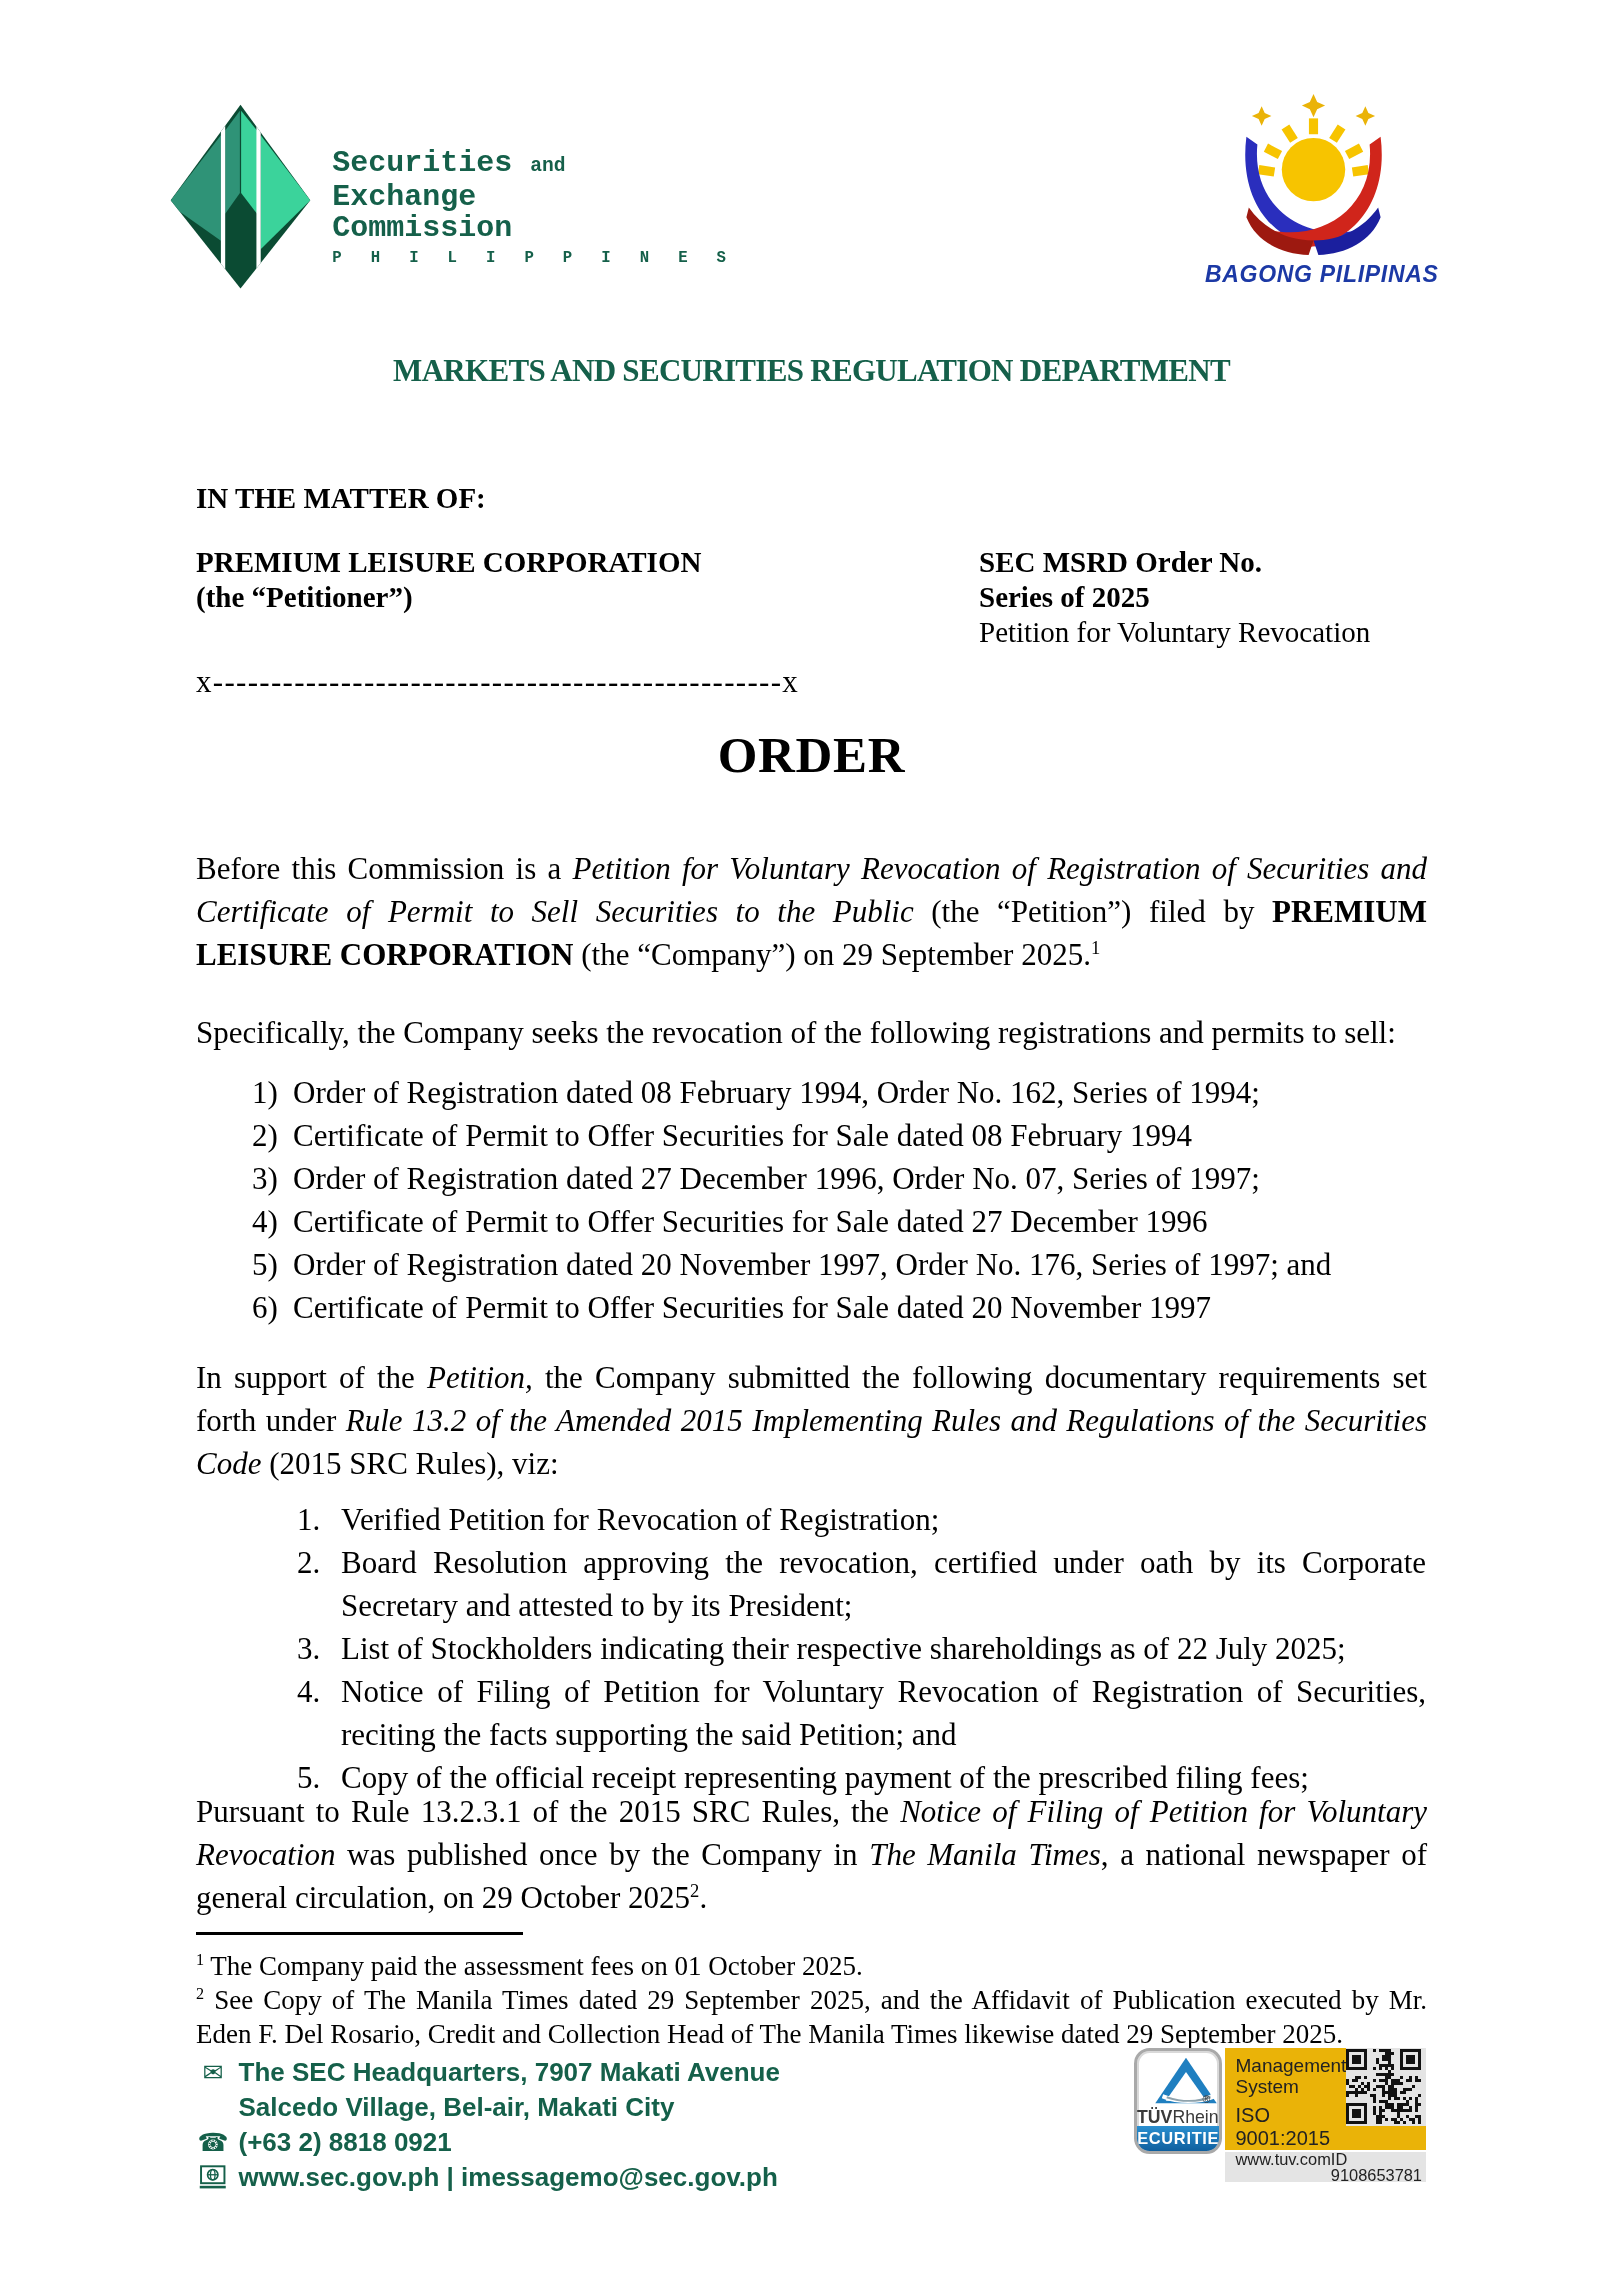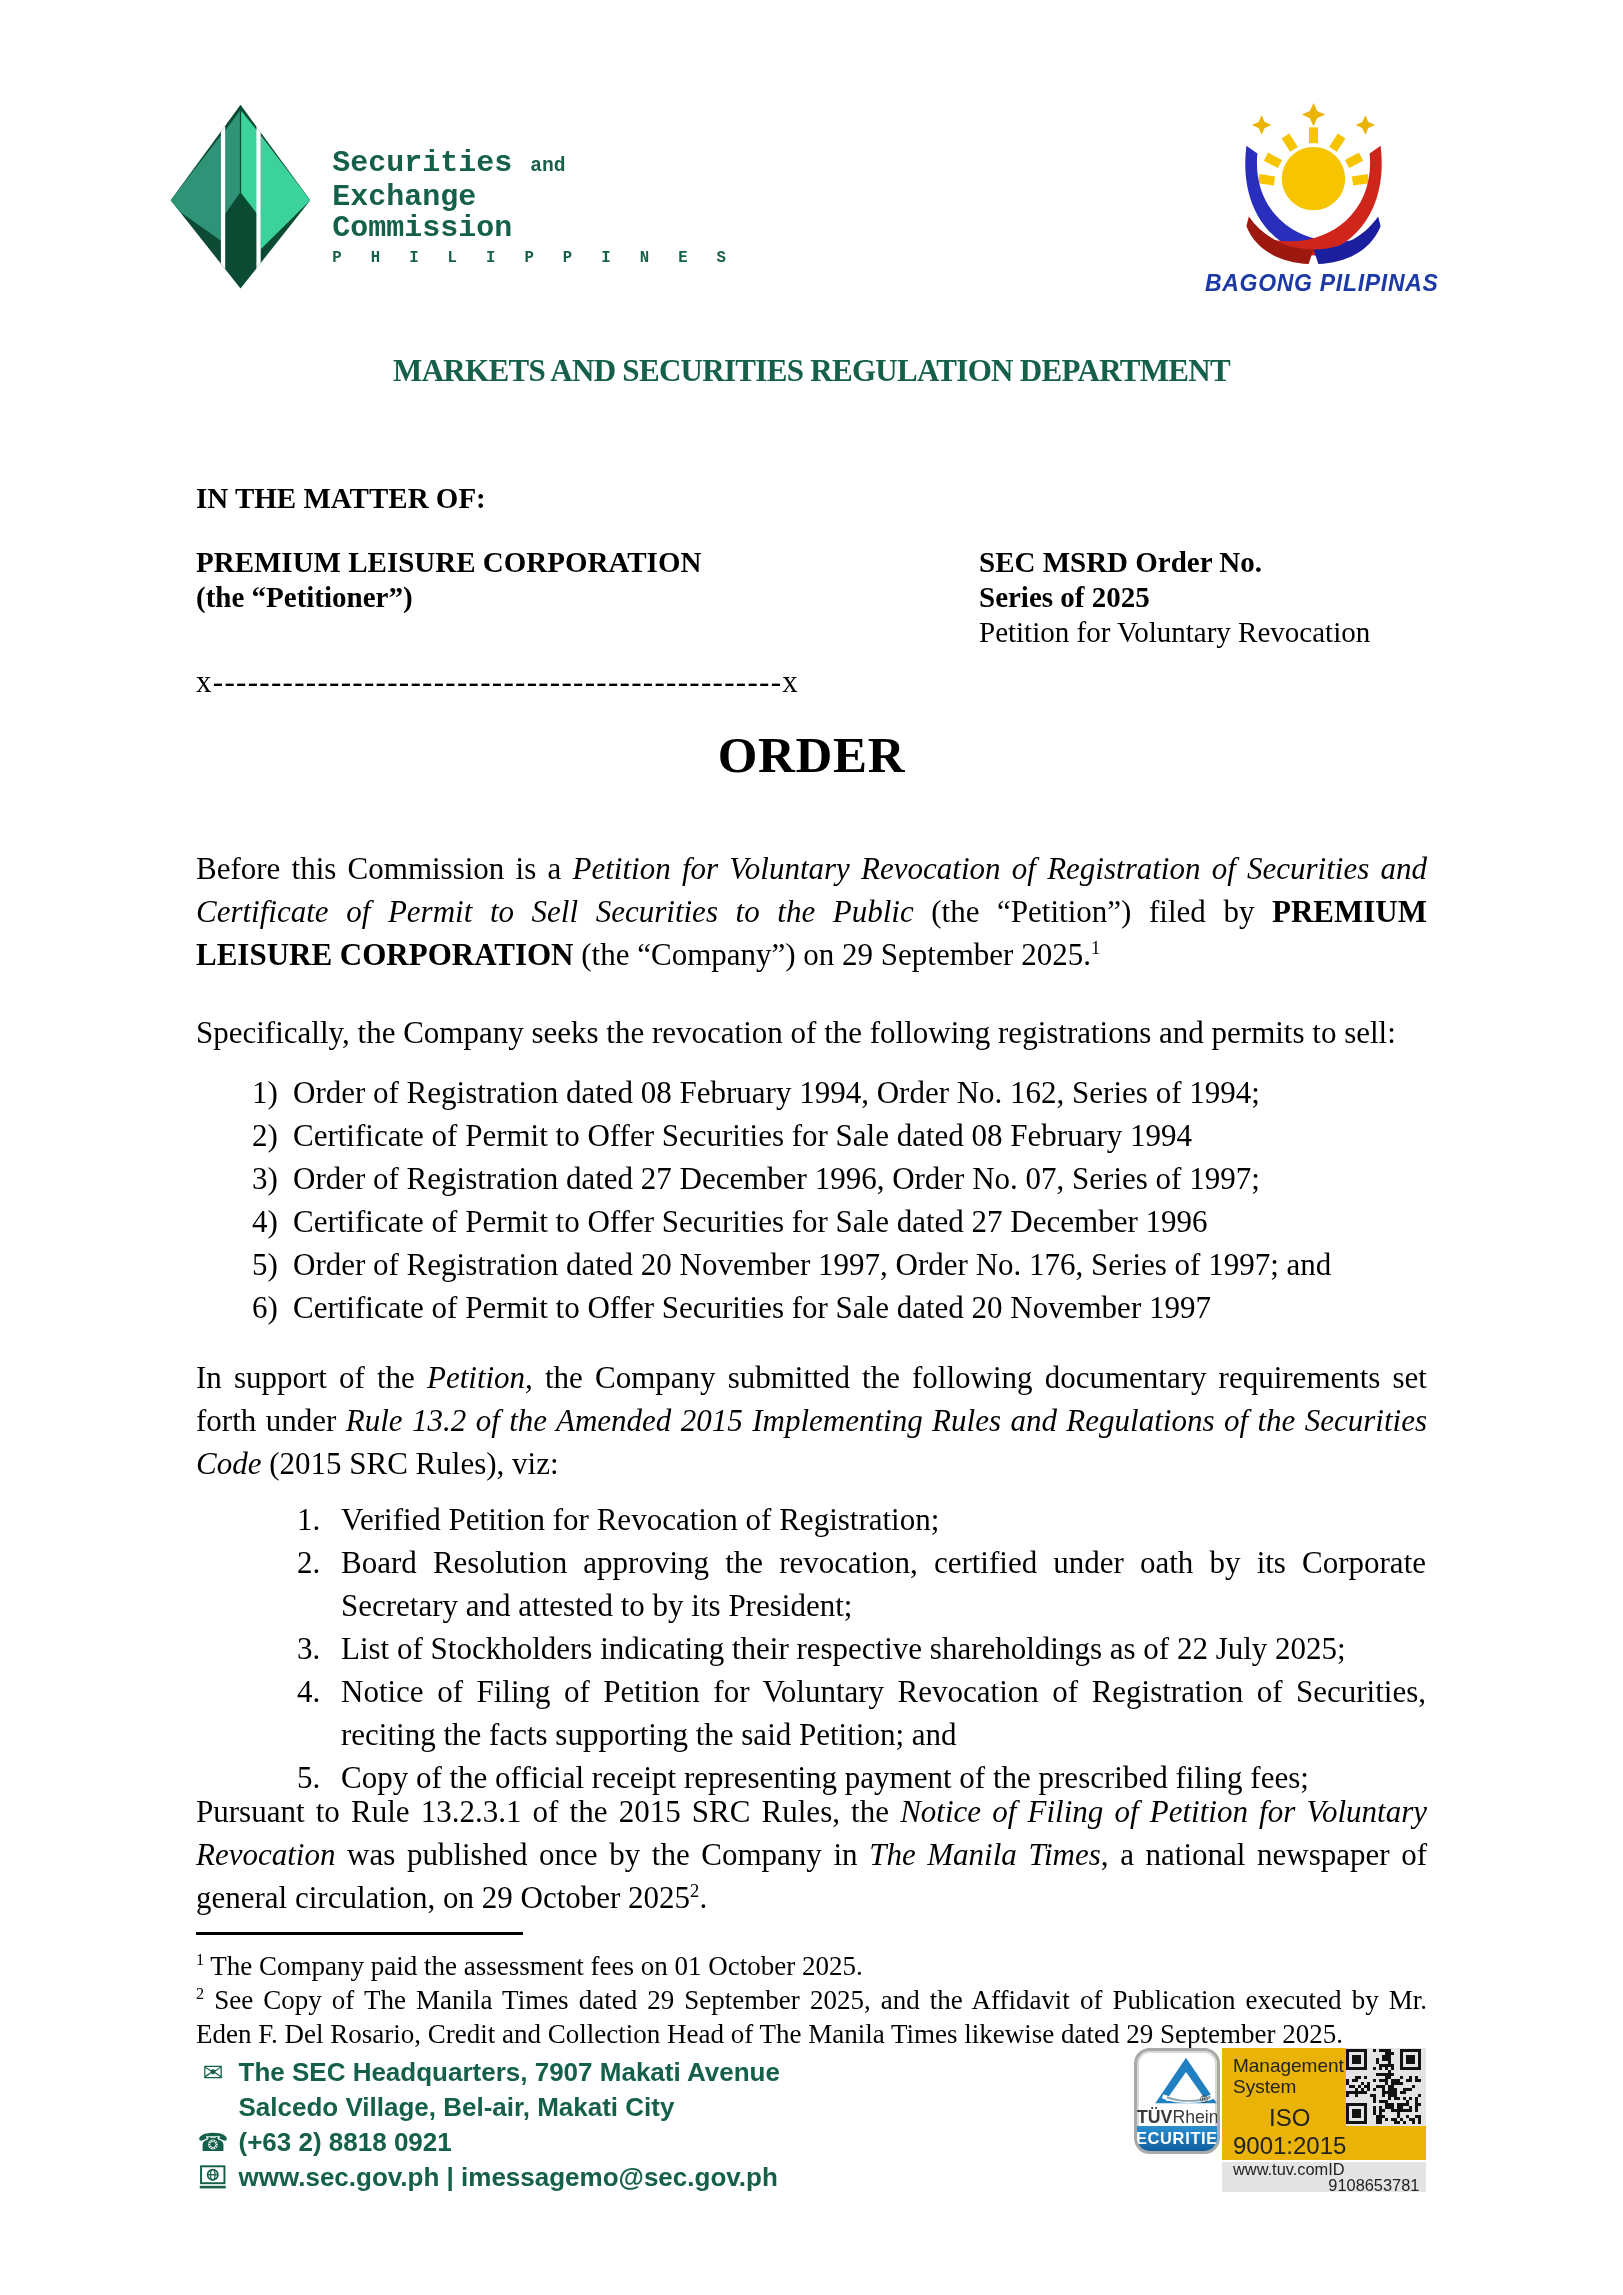--- a/index.html
+++ b/index.html
@@ -11,21 +11,21 @@
     color:#000;
     overflow:hidden;
     margin:0 auto;
   }
   
   .sec-logo{position:absolute;left:167px;top:97px;display:flex;gap:18.3px;}
   .sec-text{padding-top:51px;color:#15604a;font-family:Liberation Mono, monospace;font-weight:bold;}
   .sec-line{font-size:30px;line-height:31px;letter-spacing:0px;}
   .sec-and{font-size:19.6px;}
   .sec-country{margin-top:5.2px;font-size:15.7px;font-weight:bold;letter-spacing:9.8px;color:#15604a;}
-  .bagong{position:absolute;left:1205px;top:100px;width:216px;text-align:center;}
+  .bagong{position:absolute;left:1205px;top:91px;width:216px;text-align:center;}
   .bagong-caption{margin-top:1.3px;font-family:"Liberation Sans",sans-serif;font-weight:bold;font-style:italic;font-size:23px;color:#1c39a5;letter-spacing:0.7px;white-space:nowrap;}
   .dept{position:absolute;left:0;top:353px;width:100%;text-align:center;
         font-family:Liberation Serif, serif;font-weight:bold;font-size:31px;
         color:#15604a;letter-spacing:-0.7px;}
   
   .matter-heading{position:absolute;left:196px;top:482px;font-size:29px;font-weight:bold;}
   .matter{position:absolute;left:196px;top:545px;width:1231px;}
   .matter .left{position:absolute;left:0;top:0;font-size:29px;font-weight:bold;line-height:35px;}
   .matter .right{position:absolute;left:783px;top:0;font-size:29px;line-height:35px;}
   .matter .right .b{font-weight:bold;}
@@ -68,21 +68,21 @@
              font-family:"Liberation Sans",sans-serif;font-size:17.7px;white-space:nowrap;}
   .tuv-brand .bd{font-weight:bold;}
   .tuv-reg{position:absolute;right:9.2px;top:42px;font-size:10.5px;color:#3a3a3a;font-family:"Liberation Sans",sans-serif;}
   .tuv-band{position:absolute;left:0;right:0;bottom:0;height:25px;background:linear-gradient(#2a8fd0,#0f5f9e);
             color:#fff;font-family:"Liberation Sans",sans-serif;font-weight:bold;font-size:16.4px;
             display:flex;align-items:center;justify-content:center;letter-spacing:0.7px;}
   .badge-panel{flex:1;margin-left:2.6px;display:flex;flex-direction:column;font-family:"Liberation Sans",sans-serif;}
   .panel-top{flex:1;background:#eab308;display:flex;}
   .panel-text{flex:1;padding:6.5px 0 0 10.5px;color:#222;}
   .ms{font-size:19px;line-height:21.6px;}
-  .iso{font-size:24px;margin-top:6.5px;text-align:center;}
+  .iso{font-size:20px;margin-top:6.5px;}
   .qr-wrap{width:77px;height:77px;background:#e4e4e4;padding:1.3px 2.6px 0 0;}
   .panel-bottom{height:30px;background:#e4e4e4;margin-top:2px;color:#222;
                 font-size:16.4px;line-height:15.7px;padding:0 0 0 10.5px;display:flex;flex-direction:row;justify-content:center;}
 </style>
 </head>
 <body>
 
 <div class="page">
 
   <div class="sec-logo">

